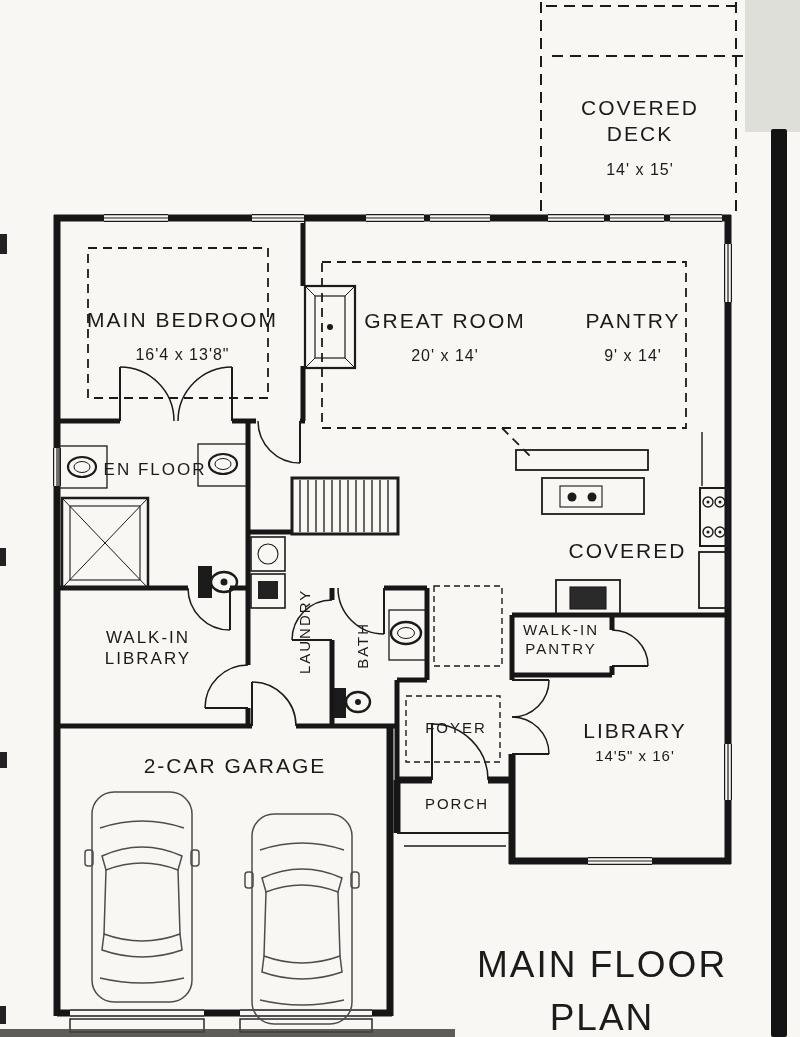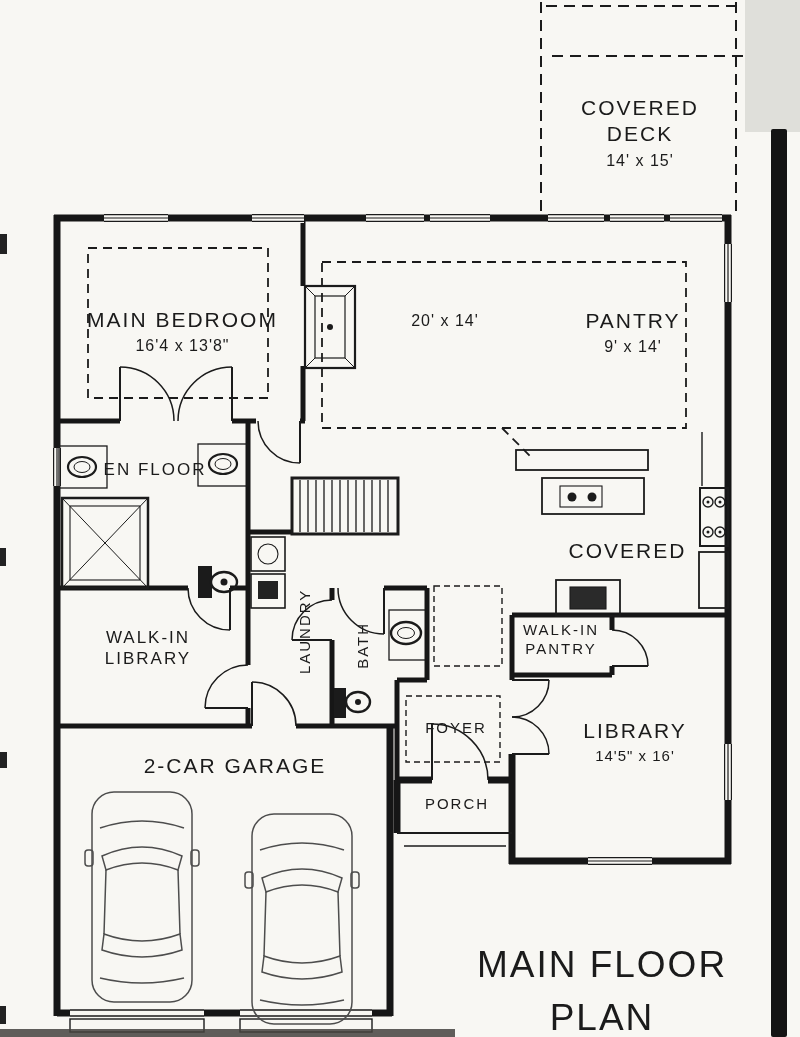--- a/index.html
+++ b/index.html
@@ -6,21 +6,21 @@
   .page{
     position:relative;width:800px;height:1037px;overflow:hidden;
     background:#f8f7f3;
     font-family:"Liberation Sans",sans-serif;color:#1b1b1b;
   }
   .plan-svg{position:absolute;left:0;top:0}
   .label{position:absolute;text-align:center;letter-spacing:2px;line-height:1.25;white-space:nowrap}
   .name-lg{font-size:21px}
   .name-md{font-size:17px}
   .name-sm{font-size:15px}
-  .dims{font-size:16px;letter-spacing:1px;margin-top:3px}
+  .dims{font-size:16px;letter-spacing:1px;margin-top:12px}
   .dims-sm{font-size:15px;letter-spacing:1px;margin-top:3px}
   .rot{transform:rotate(-90deg);transform-origin:center center}
   .title{
     position:absolute;left:462px;top:938px;width:280px;text-align:center;
     font-size:37px;letter-spacing:2px;line-height:53px;
   }
   .artifact{position:absolute}
   .a-right-bar{left:771px;top:129px;width:16px;height:908px;background:#141414;border-radius:2px}
   .a-right-top{left:745px;top:0;width:55px;height:132px;background:#cfcec9;opacity:.6}
   .a-left-1{left:0;top:234px;width:7px;height:20px;background:#222}
@@ -254,20 +254,21 @@
     <div class="name-lg">DECK</div>
     <div class="dims">14' x 15'</div>
   </div>
 
   <div class="label" style="left:70px;top:307px;width:225px">
     <div class="name-lg">MAIN BEDROOM</div>
     <div class="dims">16'4 x 13'8"</div>
   </div>
 
   <div class="label" style="left:355px;top:308px;width:180px">
+    <div class="name-lg">GREAT ROOM</div>
     <div class="dims">20' x 14'</div>
   </div>
 
   <div class="label" style="left:578px;top:308px;width:110px">
     <div class="name-lg">PANTRY</div>
     <div class="dims">9' x 14'</div>
   </div>
 
   <div class="label" style="left:95px;top:459px;width:120px">
     <div class="name-md">EN FLOOR</div>

